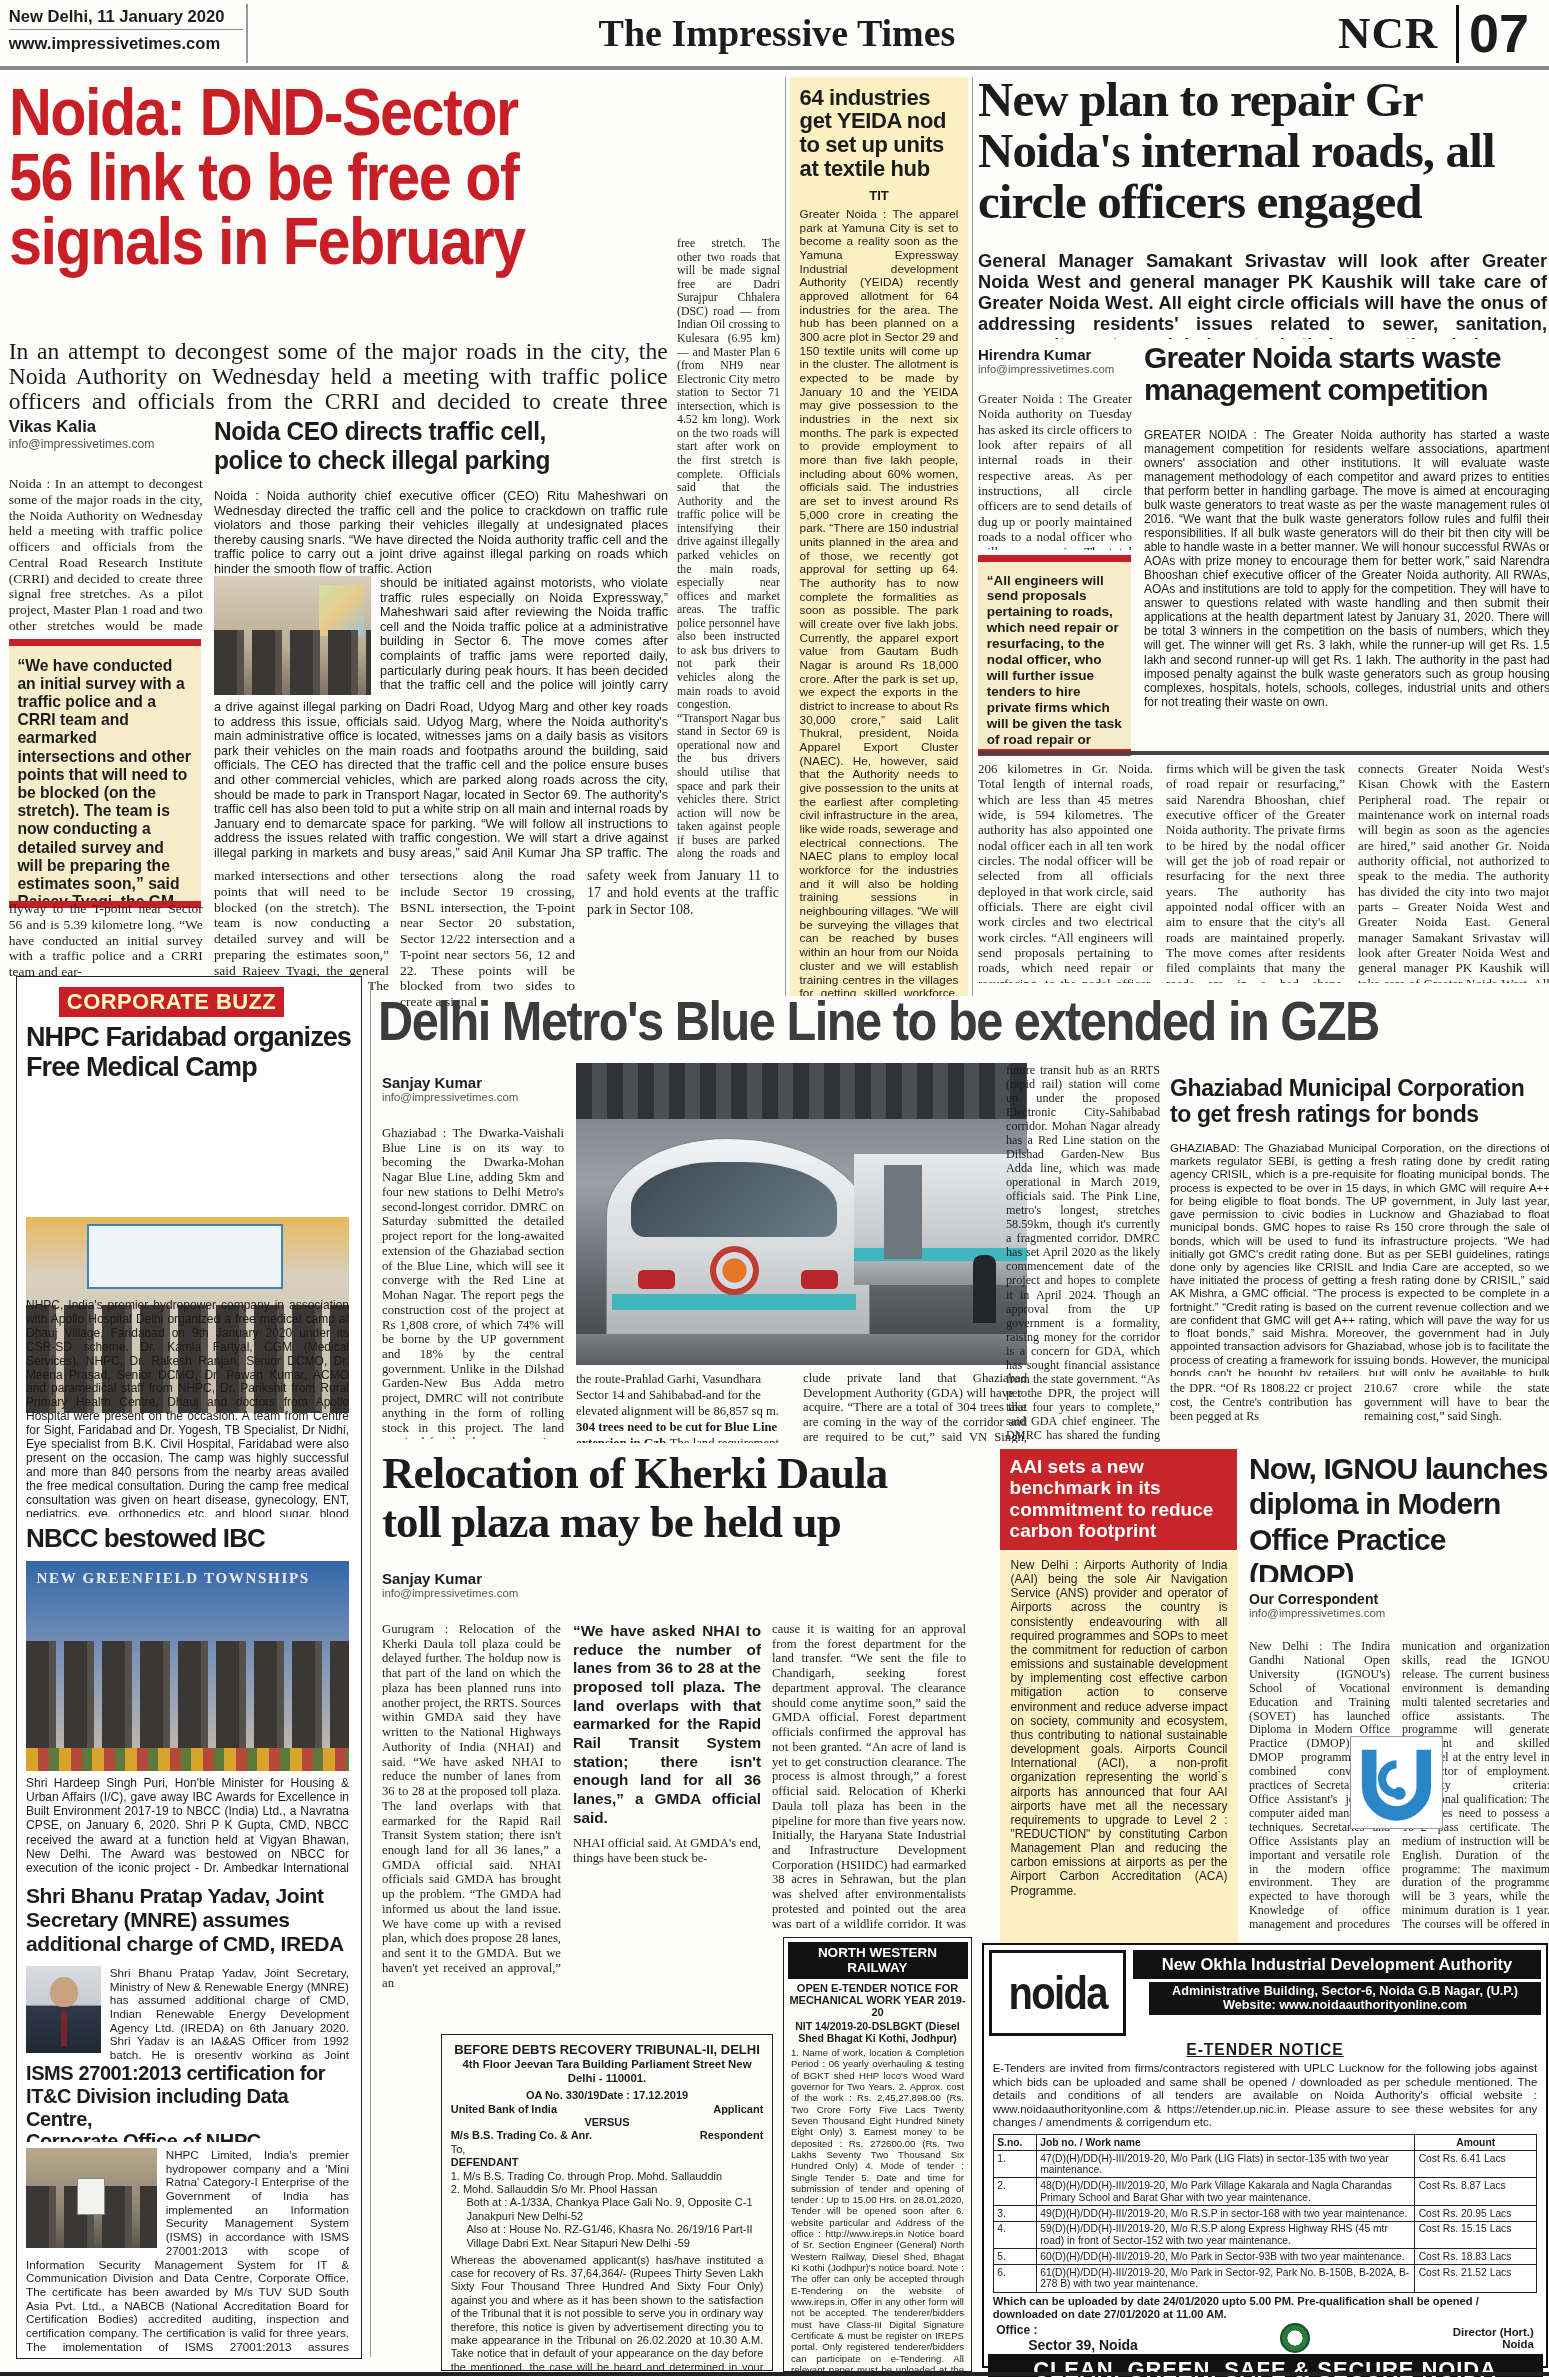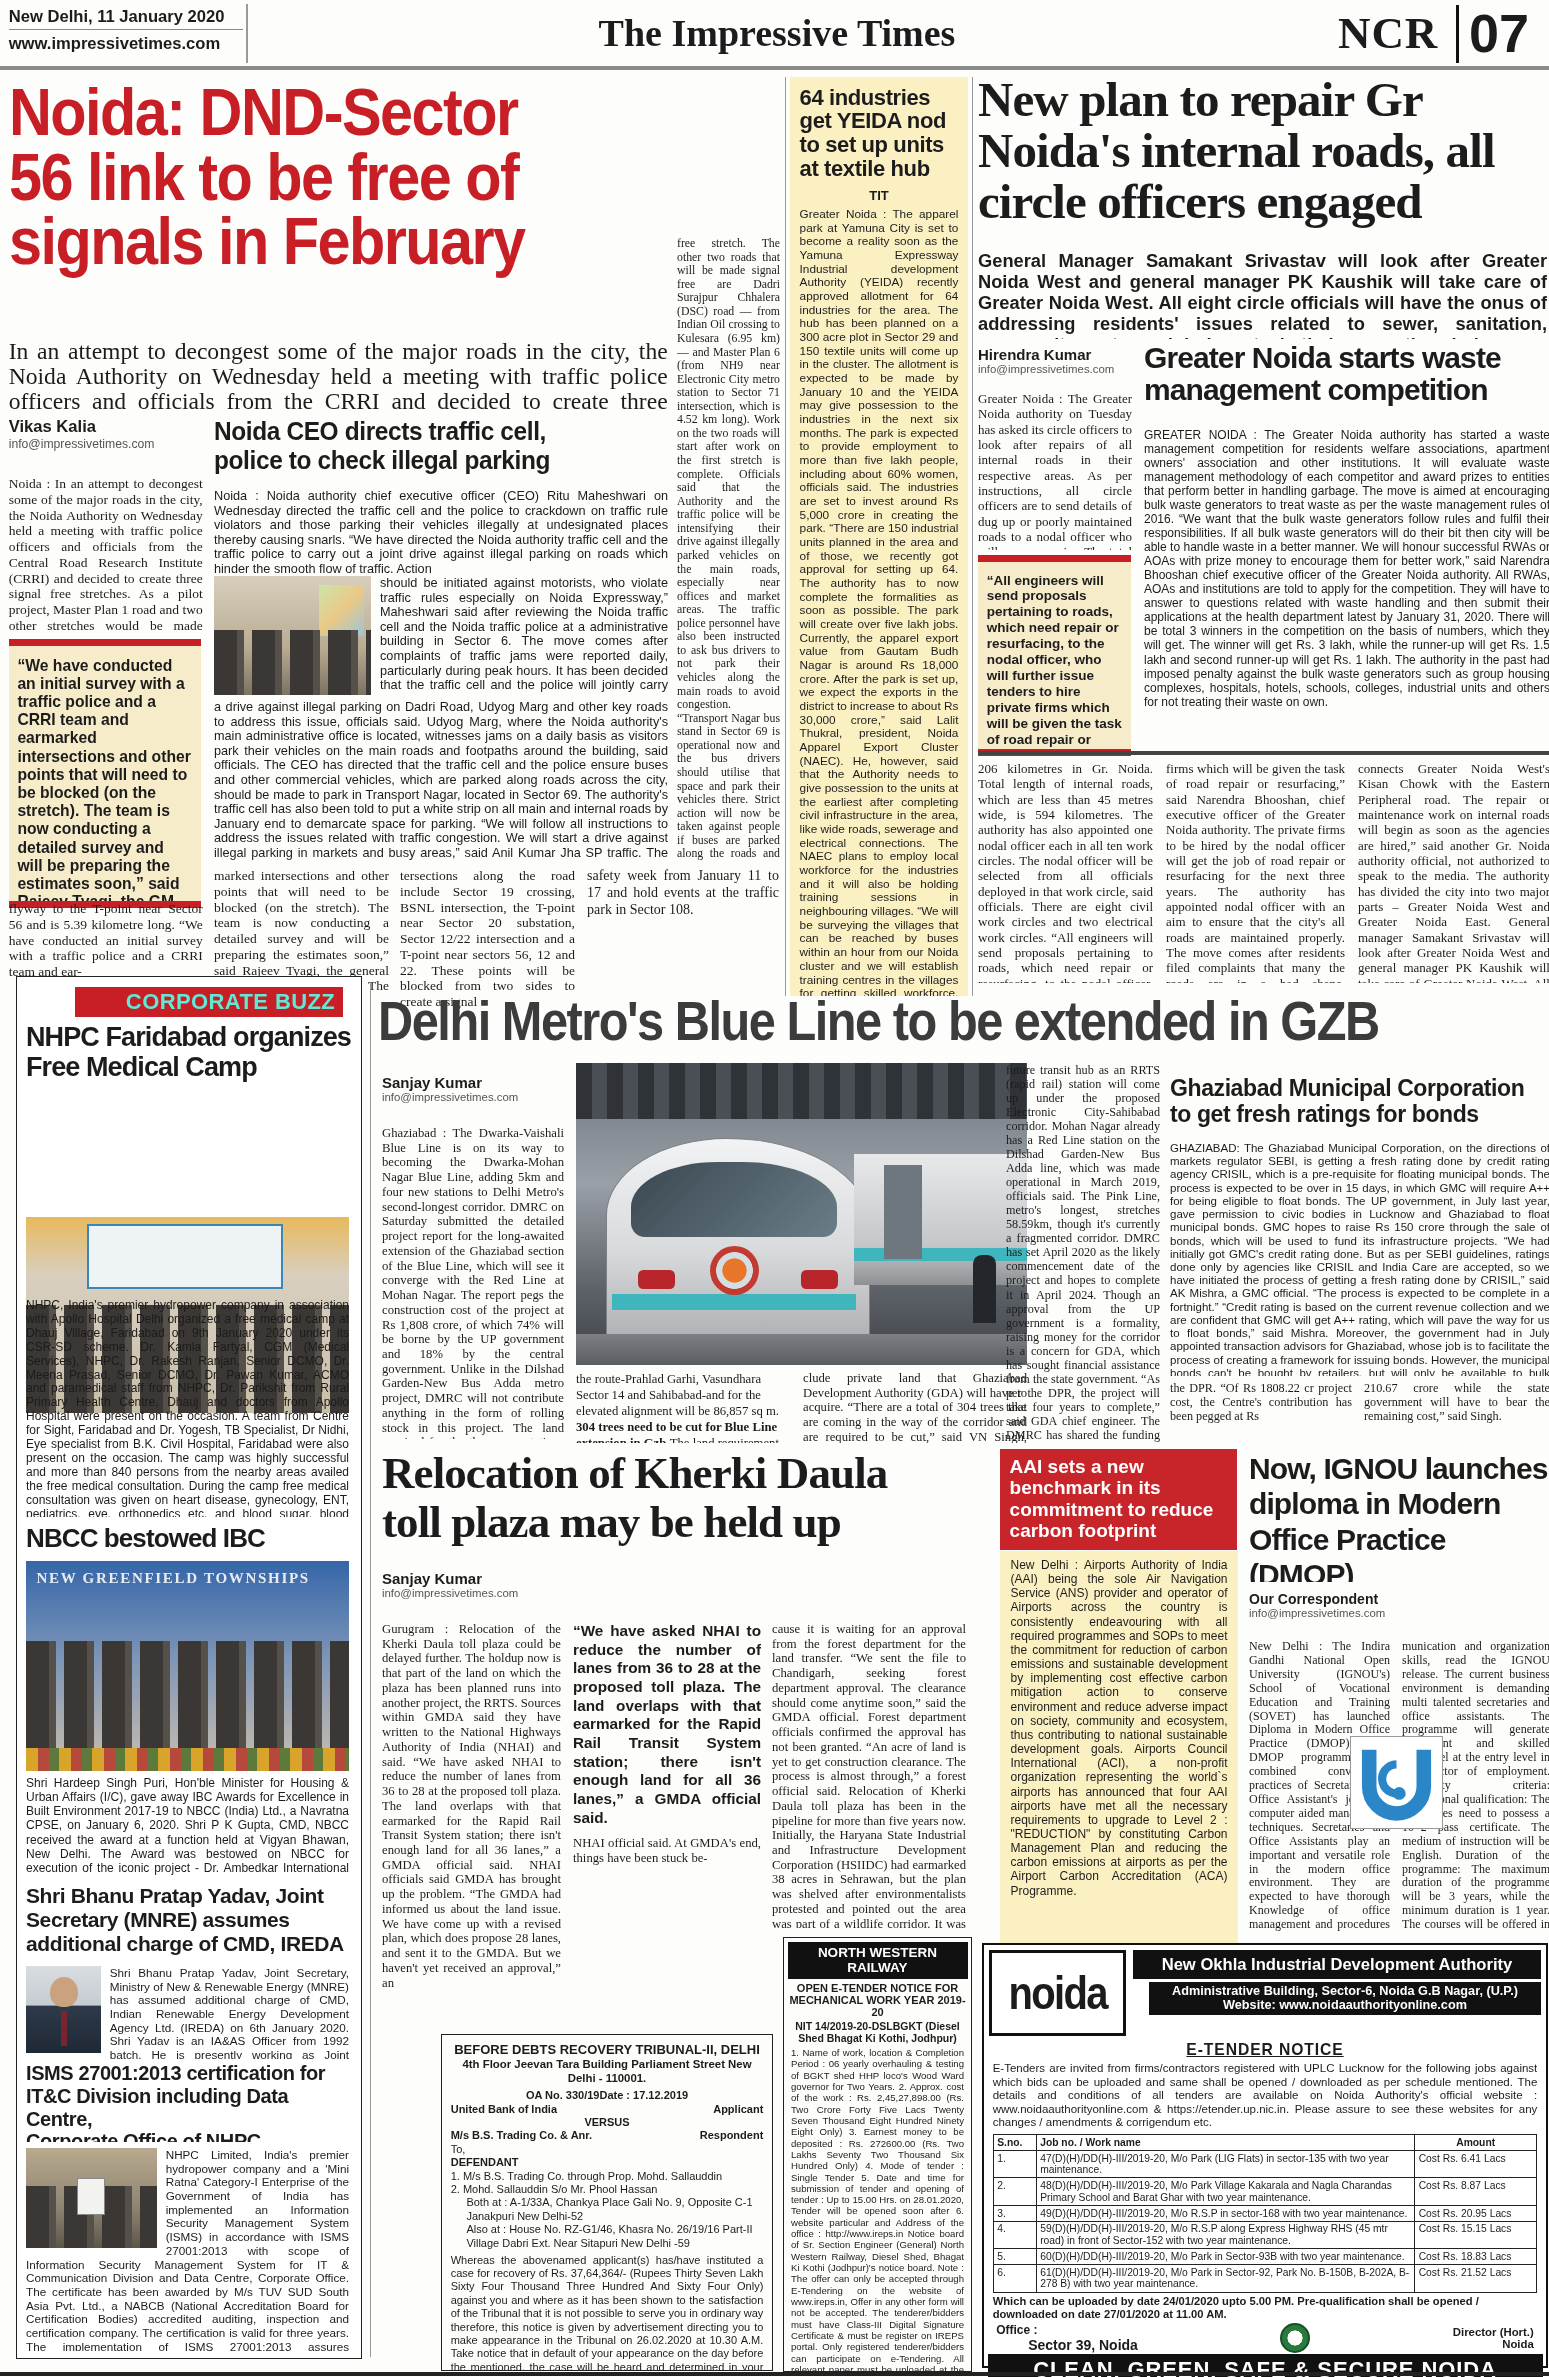--- a/index.html
+++ b/index.html
@@ -138,21 +138,21 @@
 
   <div class="abs san b pre hid" style="left:1170px;top:1076px;width:380px;height:61px;font-size:23px;line-height:1.12;letter-spacing:-0.4px;">Ghaziabad Municipal Corporation
 to get fresh ratings for bonds</div>
   <div class="abs san j hid" style="left:1170px;top:1142px;width:380px;height:234px;font-size:11.5px;line-height:1.15;">GHAZIABAD: The Ghaziabad Municipal Corporation, on the directions of markets regulator SEBI, is getting a fresh rating done by credit rating agency CRISIL, which is a pre-requisite for floating municipal bonds. The process is expected to be over in 15 days, in which GMC will require A++ for being eligible to float bonds. The UP government, in July last year, gave permission to civic bodies in Lucknow and Ghaziabad to float municipal bonds. GMC hopes to raise Rs 150 crore through the sale of bonds, which will be used to fund its infrastructure projects. “We had initially got GMC's credit rating done. But as per SEBI guidelines, ratings done only by agencies like CRISIL and India Care are accepted, so we have initiated the process of getting a fresh rating done by CRISIL,” said AK Mishra, a GMC official. “The process is expected to be complete in a fortnight.” “Credit rating is based on the current revenue collection and we are confident that GMC will get A++ rating, which will pave the way for us to float bonds,” said Mishra. Moreover, the government had in July appointed transaction advisors for Ghaziabad, whose job is to facilitate the process of creating a framework for issuing bonds. However, the municipal bonds can't be bought by retailers, but will only be available to bulk purchasers, such as banks, against an annual interest of 8-8.5%. The money earned from the bonds would be used on projects like the water treatment plant in Indirapuram.</div>
   <div class="abs ser j hid" style="left:1170px;top:1381px;width:182px;height:61px;font-size:12.2px;line-height:1.15;">the DPR. “Of Rs 1808.22 cr project cost, the Centre's contribution has been pegged at Rs</div>
   <div class="abs ser j hid" style="left:1364px;top:1381px;width:186px;height:61px;font-size:12.2px;line-height:1.15;">210.67 crore while the state government will have to bear the remaining cost,” said Singh.</div>
 
   <div class="abs box" style="left:15.7px;top:976px;width:344px;height:1381px;background:#fff;"></div>
   <div class="abs vline" style="left:370px;top:982px;width:0.9px;height:1375px;"></div>
 
-  <div class="abs san b c" style="left:75px;top:987px;width:225px;height:30px;background:#c81e25;color:#5eead4;font-size:22px;line-height:30px;letter-spacing:0.4px;padding-left:43px;">CORPORATE BUZZ</div>
+  <div class="abs san b c" style="left:59px;top:987px;width:225px;height:30px;background:#c81e25;color:#fef9c3;font-size:22px;line-height:30px;letter-spacing:0.4px;">CORPORATE BUZZ</div>
   <div class="abs san b pre hid" style="left:26px;top:1023px;width:325px;height:70px;font-size:27px;line-height:1.1;letter-spacing:-0.9px;">NHPC Faridabad organizes
 Free Medical Camp</div>
   <div class="abs photo" style="left:26px;top:1098px;width:323px;height:196px;background:linear-gradient(180deg,#e8b95c 0%,#d8cfbf 30%,#c9bfa8 100%);">
     <div style="position:absolute;left:61px;top:7px;width:192px;height:61px;background:#eef3f6;border:2.6px solid #3a86b5;"></div>
     <div class="sil"></div>
   </div>
   <div class="abs san j hid" style="left:26px;top:1299px;width:323px;height:218px;font-size:12px;line-height:1.16;">NHPC, India's premier hydropower company in association with Apollo Hospital Delhi organized a free medical camp at Dhauj Village, Faridabad on 9th January 2020 under its CSR-SD scheme. Dr. Kamla Fartyal, CGM (Medical Services), NHPC, Dr. Rakesh Ranjan, Senior DCMO, Dr. Meena Prasad, Senior DCMO, Dr. Pawan Kumar, ACMO and paramedical staff from NHPC, Dr. Parikshit from Rural Primary Health Centre, Dhauj and doctors from Apollo Hospital were present on the occasion. A team from Centre for Sight, Faridabad and Dr. Yogesh, TB Specialist, Dr Nidhi, Eye specialist from B.K. Civil Hospital, Faridabad were also present on the occasion. The camp was highly successful and more than 840 persons from the nearby areas availed the free medical consultation. During the camp free medical consultation was given on heart disease, gynecology, ENT, pediatrics, eye, orthopedics etc. and blood sugar, blood pressure, ECG, BMD etc. tests were conducted and necessary medicines were also provided as per the requirement. During the camp, patients also underwent eye examination, out of whom 128 patients were provided spectacles free of cost.</div>
 
   <div class="abs san b hid" style="left:26px;top:1523px;width:325px;height:33px;font-size:26px;letter-spacing:-0.9px;">NBCC bestowed IBC awards</div>
   <div class="abs" style="left:26px;top:1561px;width:323px;height:210px;background:linear-gradient(180deg,#3566a8 0%,#7b94b8 45%,#cbbfae 100%);overflow:hidden;">

